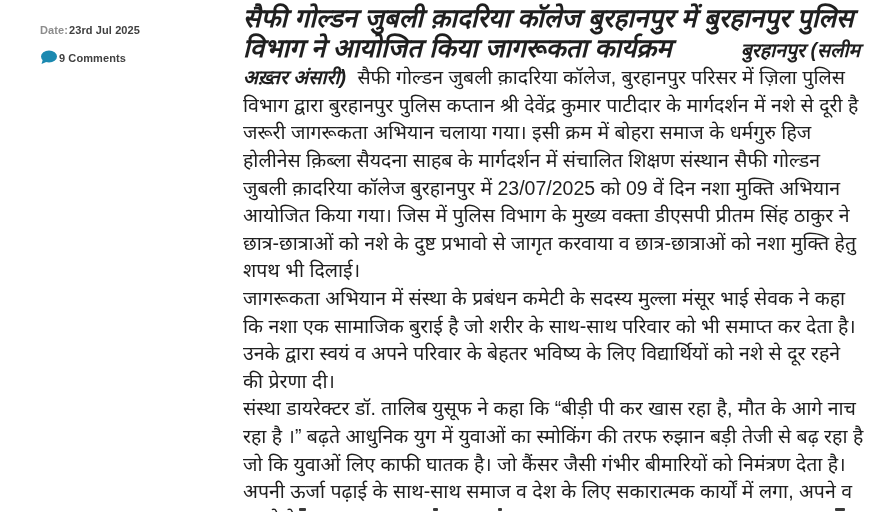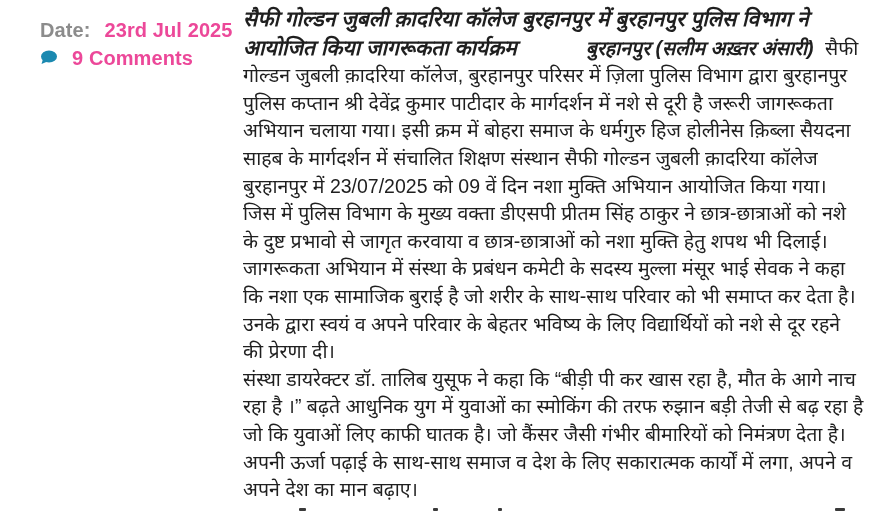--- a/index.html
+++ b/index.html
@@ -19,47 +19,47 @@
   
   .meta {
     position: absolute;
     left: 40px;
     top: 21px;
     width: 195px;
   }
   .meta-row {
     display: flex;
     align-items: center;
-    gap: 14px;
+    gap: 1px;
     margin-bottom: 10px;
-    font-size: 20px;
+    font-size: 11px;
     font-weight: 700;
     line-height: 18px;
     letter-spacing: 0.1px;
   }
   .meta-label { color: #8c8c8c; }
-  .meta-value { color: #ec4899; text-decoration: none; }
+  .meta-value { color: #404040; text-decoration: none; }
   .comment-icon-svg { display: inline-block; width: 18px; height: 16px; }
 
   
   .article {
     position: absolute;
     left: 243px;
     top: 5px;
     width: 621px;
     color: #1f1f1f;
     font-size: 19.5px;
     line-height: 27.6px;
     text-align: left;
   }
   .article p { margin: 0; padding: 0; }
   .headline {
     font-weight: 700;
     font-style: italic;
-    font-size: 21px;
+    font-size: 26px;
   }
   .headline-gap {
     display: inline-block;
     width: 58px;
   }
   .byline {
     font-weight: 700;
     margin-right: 6px;
     font-style: italic;
   }

